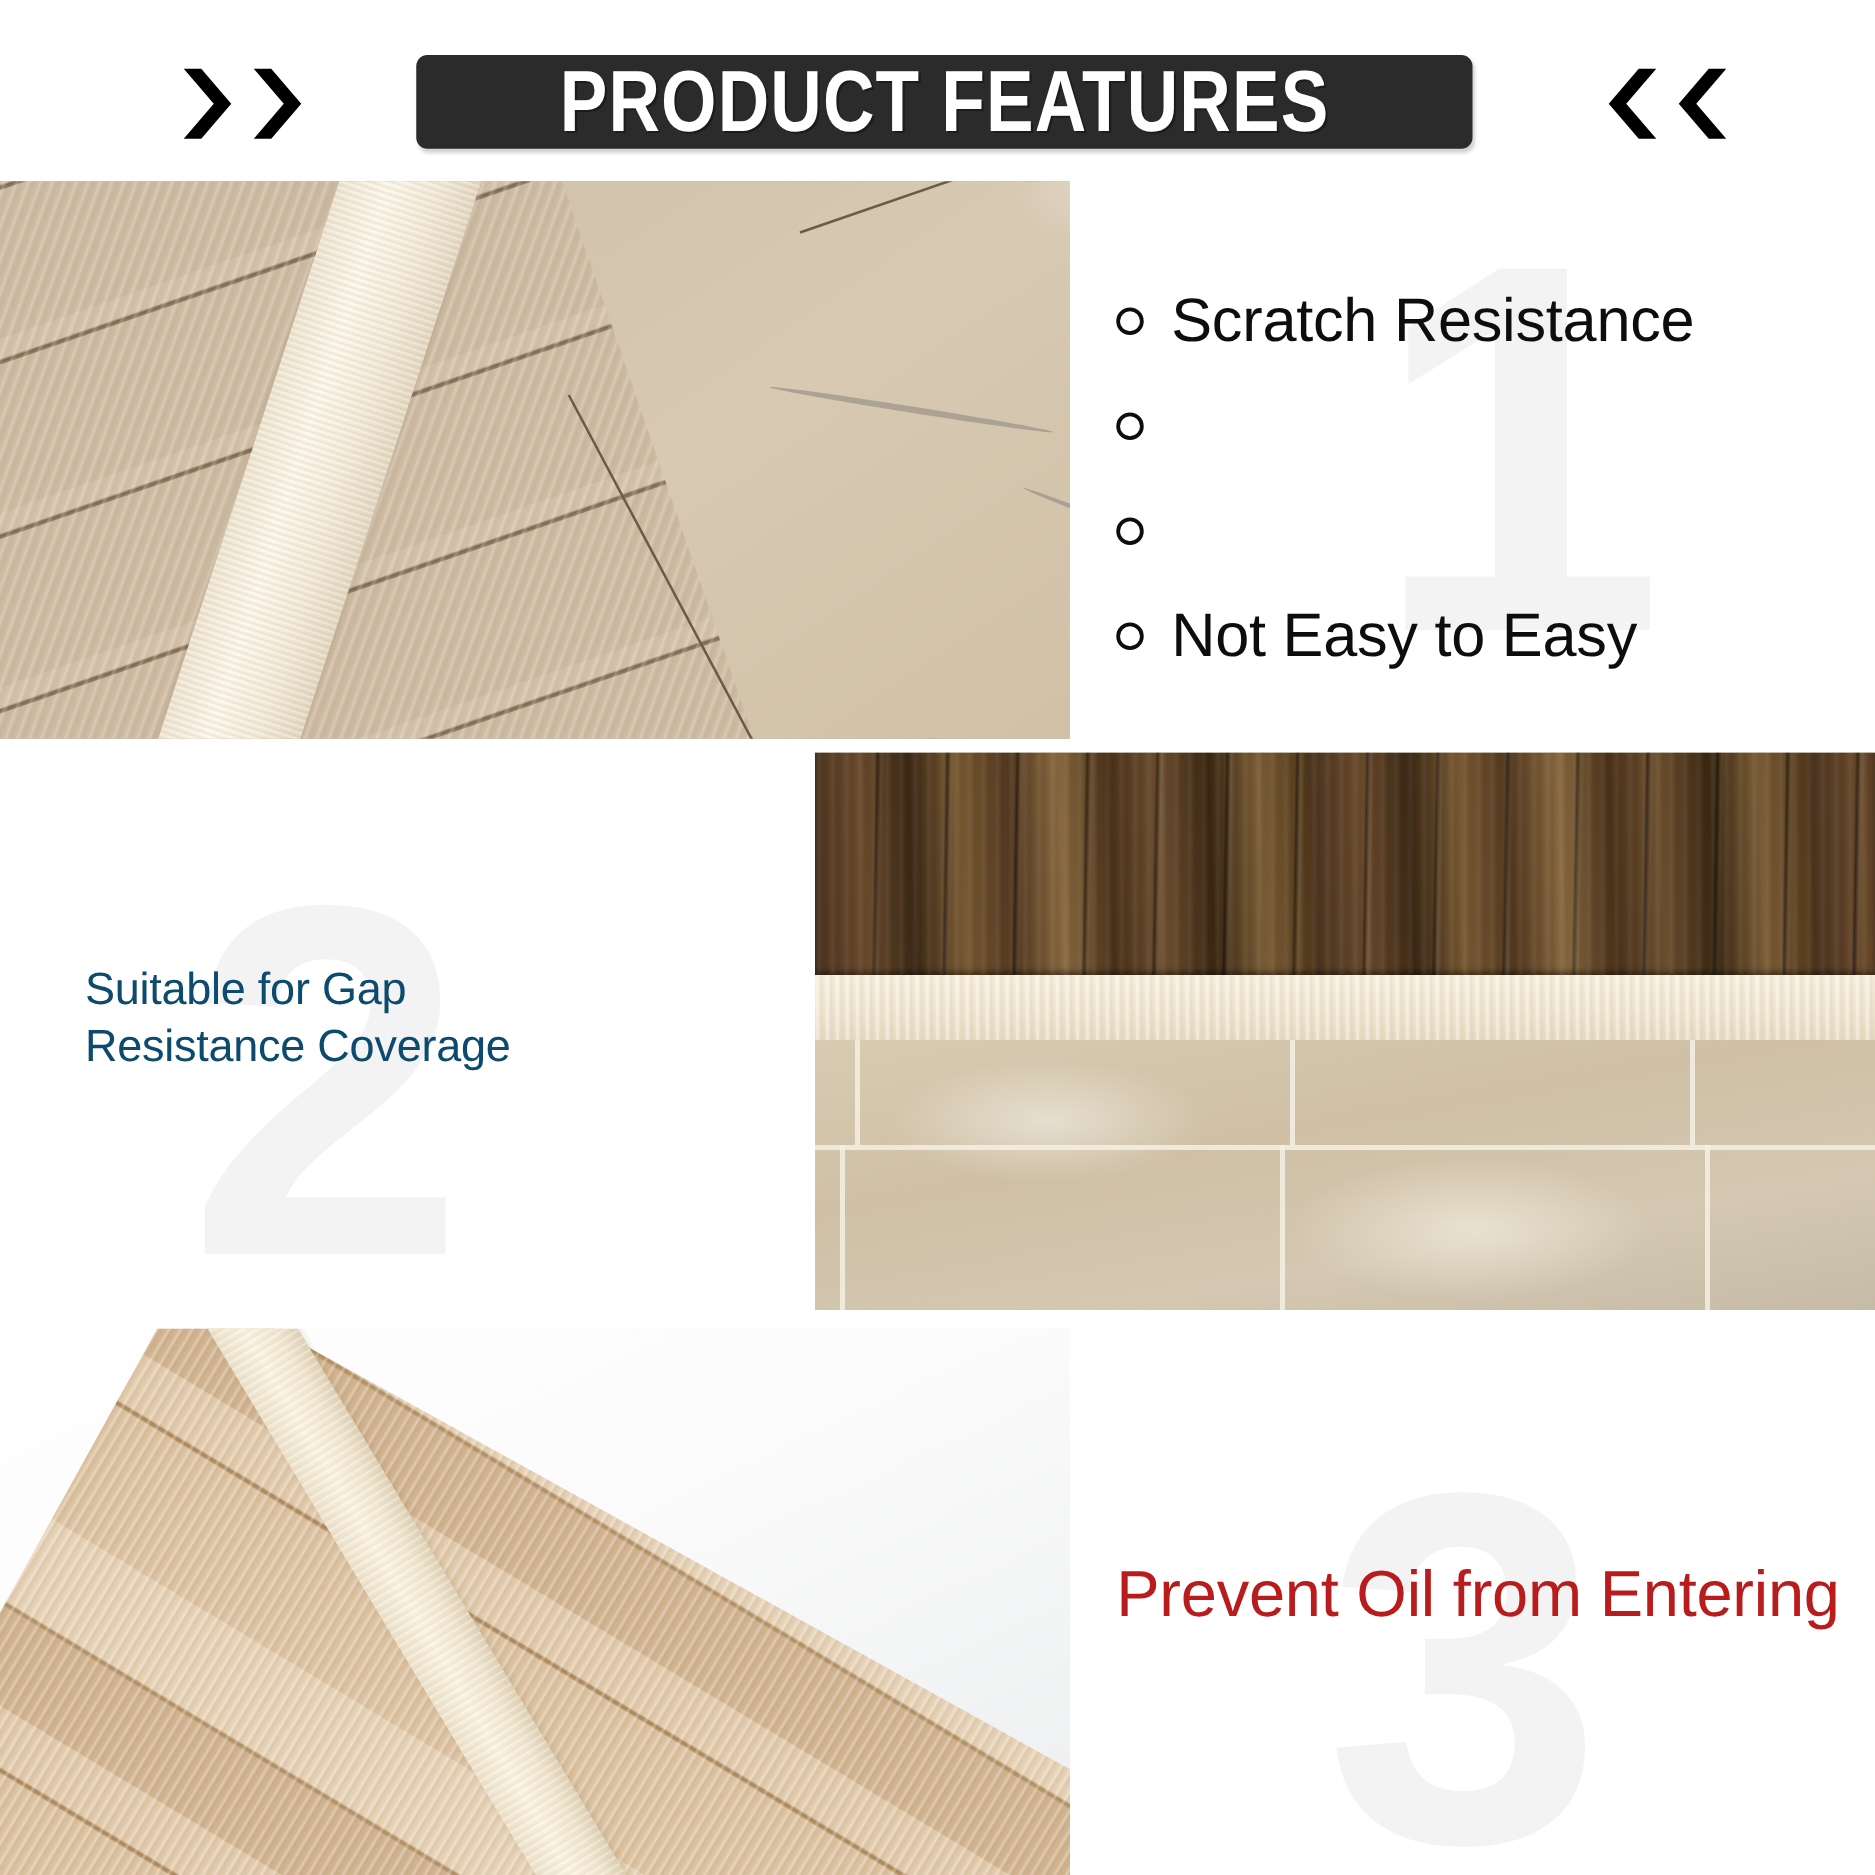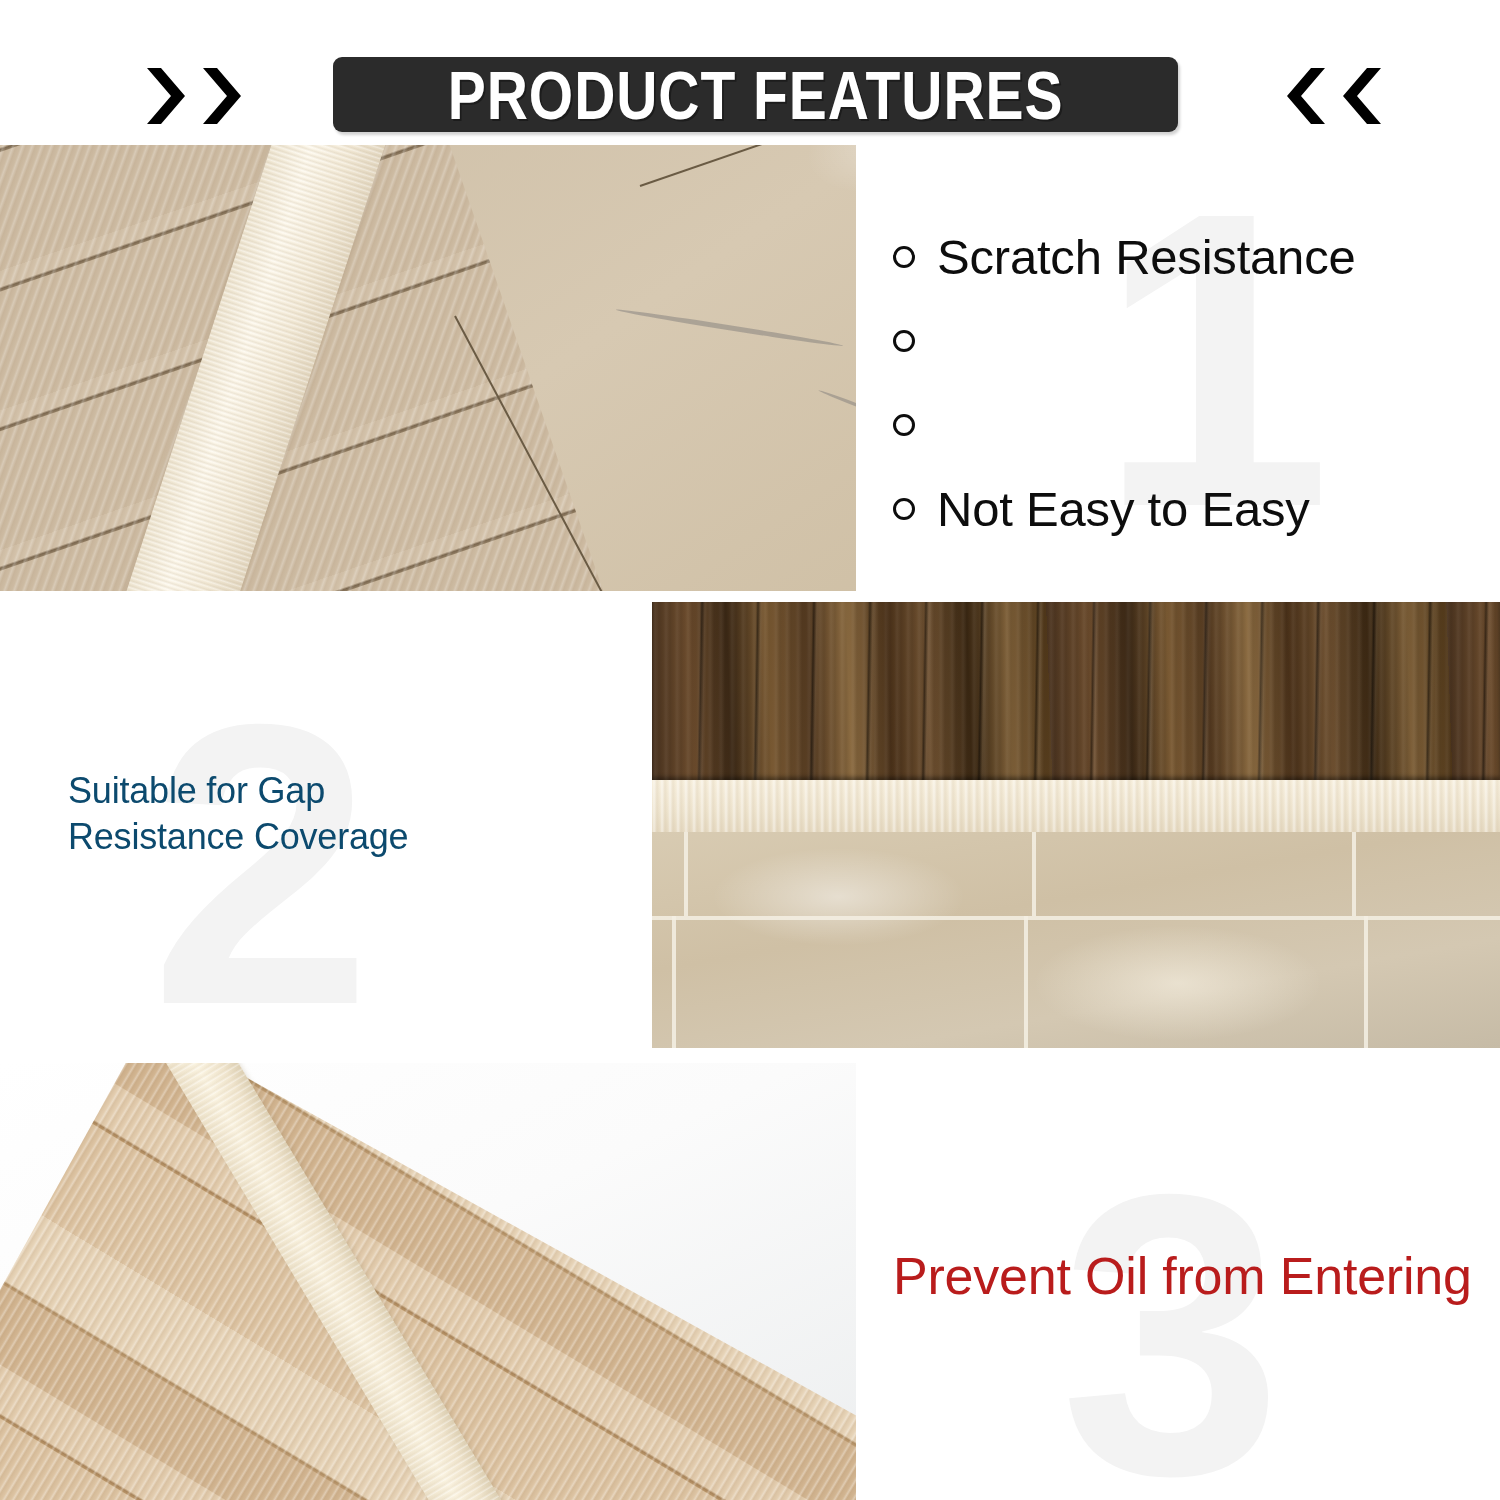--- a/index.html
+++ b/index.html
@@ -12,21 +12,21 @@
     width: 1500px;
     height: 1500px;
     background: #ffffff;
     overflow: hidden;
     font-family: "Liberation Sans", sans-serif;
   }
 
   
   #header-band {
     position: absolute;
-    left: 0; top: 17px;
+    left: 0; top: 4px;
     width: 1188px; height: 140px;
   }
   #title-plate {
     position: absolute;
     left: 333px; top: 40px;
     width: 845px; height: 75px;
     background: #2b2b2b;
     border-radius: 9px;
     display: flex;
     align-items: center;

